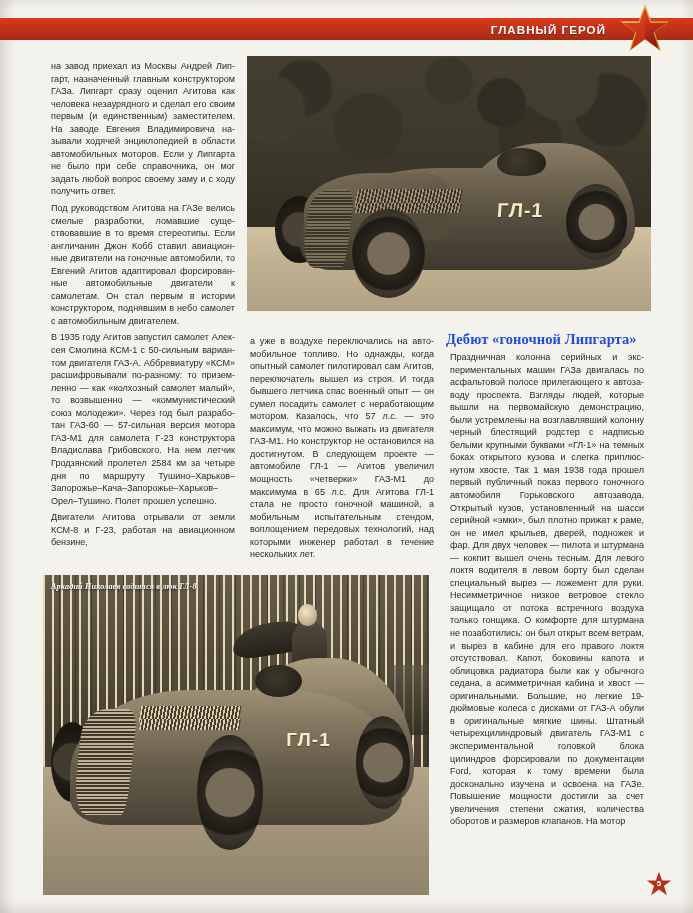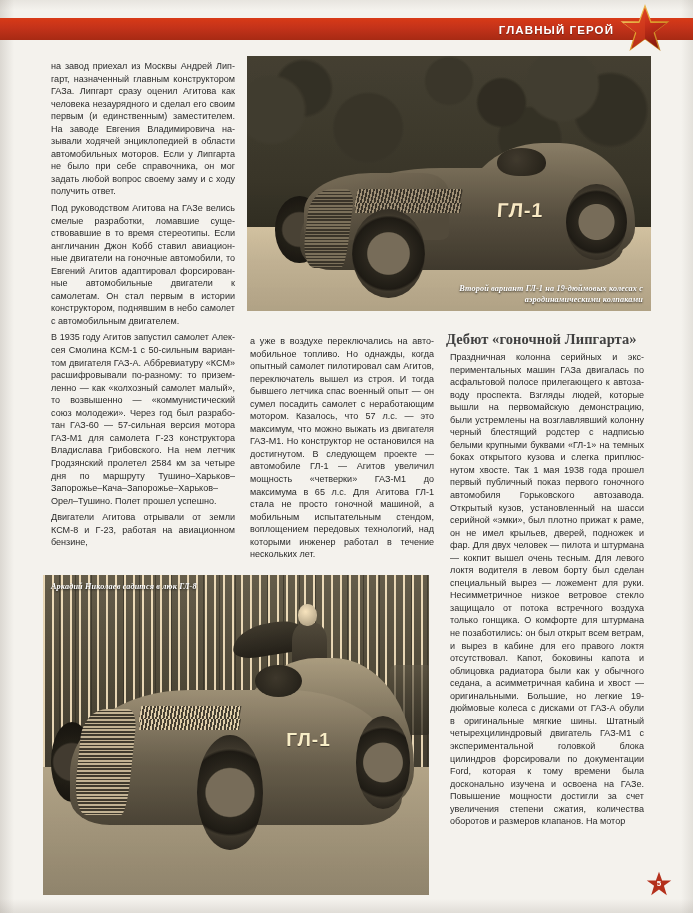--- a/index.html
+++ b/index.html
@@ -35,21 +35,21 @@
     position: absolute;
     left: 0;
     top: 18px;
     width: 693px;
     height: 22px;
     background: linear-gradient(180deg, #d83a17 0%, #c5331a 42%, #a72a14 100%);
     z-index: 3;
   }
   .header-banner-title {
     position: absolute;
-    right: 79px;
+    right: 87px;
     top: 20px;
     height: 20px;
     line-height: 20px;
     color: #ffffff;
     font-size: 11.5px;
     font-weight: bold;
     letter-spacing: 1.1px;
     font-family: "Liberation Sans", sans-serif;
     text-transform: uppercase;
     z-index: 5;
@@ -84,21 +84,21 @@
   }
   .col-1 { left: 47px;  top: 56px;  width: 192px; }
   .col-2 { left: 246px; top: 331px; width: 192px; }
   .col-3 { left: 446px; top: 331px; width: 202px; }
 
   .section-heading {
     font-family: "Liberation Serif", serif;
     font-size: 14.5px;
     line-height: 16px;
     font-weight: bold;
-    color: #404040;
+    color: #1d4ed8;
     margin: 0 0 2px 0;
     text-align: left;
     letter-spacing: .1px;
   }
 
   
   .photo {
     position: absolute;
     overflow: hidden;
     z-index: 2;
@@ -382,21 +382,20 @@
         <div class="t-hood"></div>
         <div class="t-cockpit"></div>
         <div class="t-grille"></div>
         <div class="t-louvers"></div>
         <div class="t-louvers2"></div>
         <div class="t-gl1">ГЛ-1</div>
         <div class="wheel t-w-rear"></div>
         <div class="wheel t-w-front"></div>
       </div>
     </div>
-    <div class="caption caption-top">Второй вариант ГЛ-1 на 19-дюймовых колесах с аэродинамическими колпаками</div>
   </div>
 
   <div class="col col-1">
     <p>на завод приехал из Москвы Андрей Лип­гарт, назначенный главным конструктором ГАЗа. Липгарт сразу оценил Агитова как человека незаурядного и сделал его своим первым (и единственным) заместителем. На заводе Евгения Владимировича на­зывали ходячей энциклопедией в области автомобильных моторов. Если у Липгарта не было при себе справочника, он мог задать любой вопрос своему заму и с ходу получить ответ.</p>
     <p>Под руководством Агитова на ГАЗе велись смелые разработки, ломавшие суще­ствовавшие в то время стереотипы. Если англичанин Джон Кобб ставил авиацион­ные двигатели на гоночные автомобили, то Евгений Агитов адаптировал форсирован­ные автомобильные двигатели к самолетам. Он стал первым в истории конструктором, поднявшим в небо самолет с автомобиль­ным двигателем.</p>
     <p>В 1935 году Агитов запустил самолет Алек­сея Смолина КСМ-1 с 50-сильным вариан­том двигателя ГАЗ-А. Аббревиатуру «КСМ» расшифровывали по-разному: то призем­ленно — как «колхозный самолет малый», то возвышенно — «коммунистический союз молодежи». Через год был разрабо­тан ГАЗ-60 — 57-сильная версия мотора ГАЗ-М1 для самолета Г-23 конструктора Владислава Грибовского. На нем летчик Гродзянский пролетел 2584 км за четыре дня по маршруту Тушино–Харьков–Запорож­ье–Кача–Запорожье–Харьков–Орел–Ту­шино. Полет прошел успешно.</p>
     <p>Двигатели Агитова отрывали от земли КСМ-8 и Г-23, работая на авиационном бензине,</p>
   </div>
 
   <div class="col col-2">

